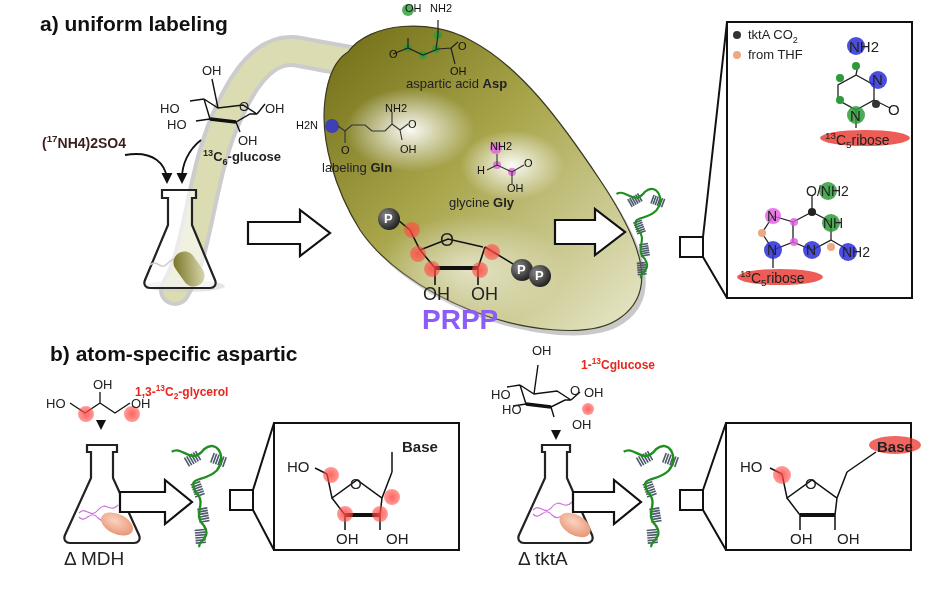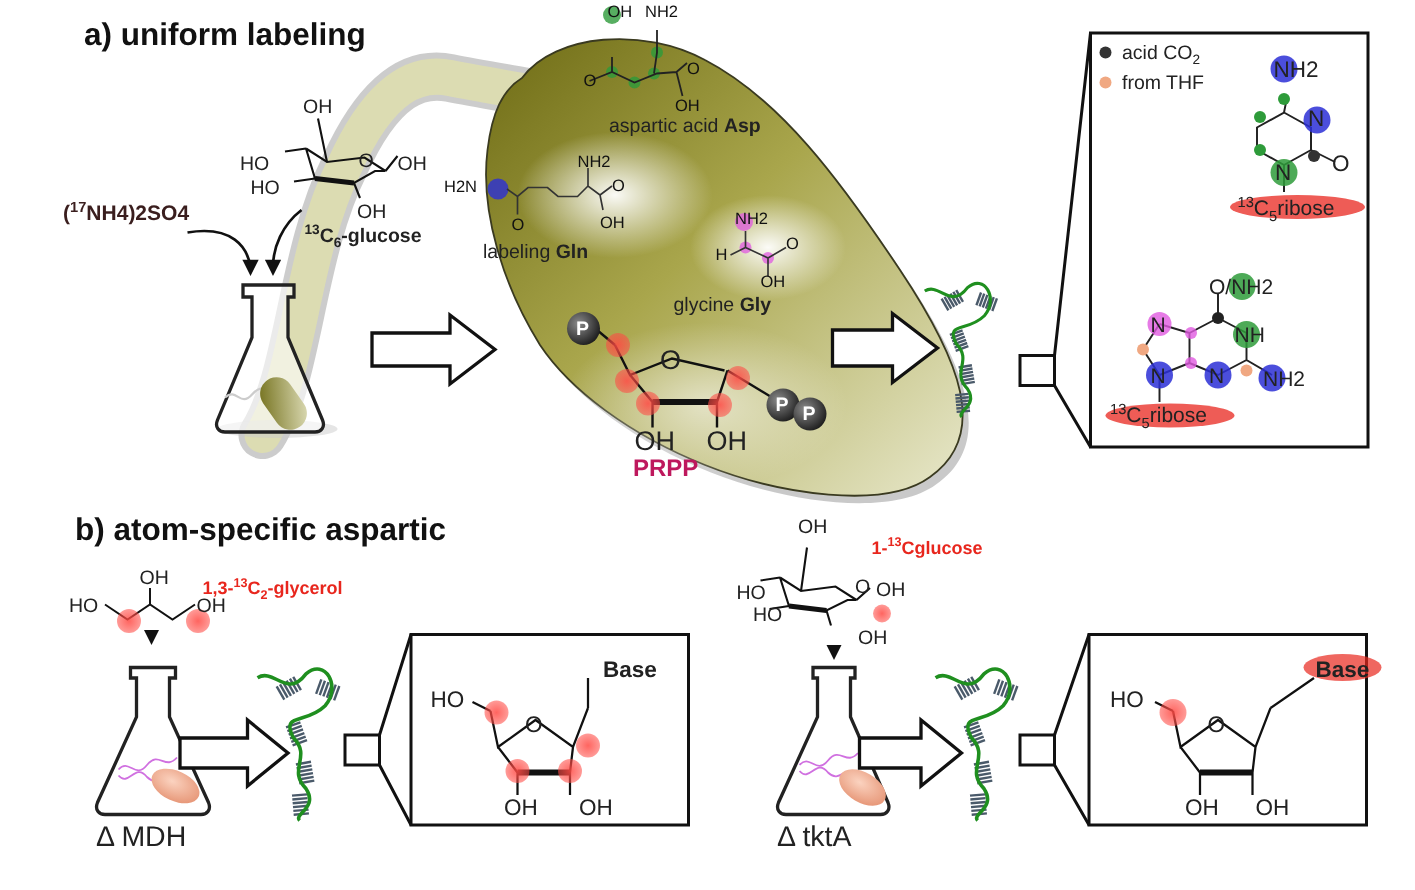--- a/index.html
+++ b/index.html
@@ -4,21 +4,21 @@
 <style>
   html,body{margin:0;padding:0;background:#fff;}
   #canvas{position:relative;width:943px;height:593px;overflow:hidden;background:#fff;font-family:"Liberation Sans",sans-serif;color:#111;}
   svg{position:absolute;left:0;top:0;}
   .lbl{position:absolute;white-space:nowrap;font-family:"Liberation Sans",sans-serif;}
   .sec{font-size:21px;font-weight:bold;color:#111;}
   .chem{font-size:13px;color:#222;}
   .chemb{font-size:13px;font-weight:bold;color:#222;}
   .red{color:#e8261d;font-weight:bold;font-size:12px;}
   .big{font-size:18px;color:#222;}
-  .prpp{font-size:16px;font-weight:bold;color:#be185d;text-align:center;}
+  .prpp{font-size:28px;font-weight:bold;color:#8b5cf6;text-align:center;}
   .leg{font-size:13px;color:#222;}
   sup,sub{font-size:70%;}
 </style>
 </head>
 <body>
 
 <div id="canvas">
 
 <svg width="943" height="593" viewBox="0 0 943 593">
   <defs>
@@ -308,21 +308,21 @@
     <rect x="726" y="423" width="185" height="127"></rect>
   </g>
   <g>
     <ellipse cx="895" cy="445" rx="26" ry="9" fill="#e8261d" opacity="0.7"></ellipse>
     <path d="M782,474 L787,498 L812,480 L837,498 L847,472 M787,498 L800,515 L835,515 L837,498 M800,515 L800,530 M835,515 L835,530 M847,472 L876,452 M782,474 L770,468" stroke="#111" stroke-width="1.5" fill="none"></path>
     <path d="M800,515 L835,515" stroke="#111" stroke-width="4"></path>
     <circle cx="782" cy="475" r="9" fill="url(#redball)"></circle>
   </g>
 </svg>
 
-<div class="lbl sec" style="left:56px;top:12px;">a) uniform labeling</div>
+<div class="lbl sec" style="left:40px;top:12px;">a) uniform labeling</div>
 
 <div class="lbl chemb" style="left:42px;top:133px;color:#3a1e1e;font-size:14px;"><span>(</span><sup>17</sup><span>NH4)2SO4</span></div>
 <div class="lbl chemb" style="left:203px;top:148px;"><sup>13</sup><span>C</span><sub>6</sub><span>-glucose</span></div>
 
 <div class="lbl chem" style="left:202px;top:63px;">OH</div>
 <div class="lbl chem" style="left:160px;top:101px;">HO</div>
 <div class="lbl chem" style="left:167px;top:117px;">HO</div>
 <div class="lbl chem" style="left:265px;top:101px;">OH</div>
 <div class="lbl chem" style="left:238px;top:133px;">OH</div>
 <div class="lbl chem" style="left:239px;top:99px;">O</div>
@@ -348,21 +348,21 @@
 <div class="lbl chem" style="left:449px;top:195px;"><span>glycine</span> <b>Gly</b></div>
 
 <div class="lbl" style="left:384px;top:211px;font-size:13px;font-weight:bold;color:#fff;">P</div>
 <div class="lbl" style="left:517px;top:262px;font-size:13px;font-weight:bold;color:#fff;">P</div>
 <div class="lbl" style="left:535px;top:268px;font-size:13px;font-weight:bold;color:#fff;">P</div>
 <div class="lbl big" style="left:440px;top:230px;">O</div>
 <div class="lbl big" style="left:423px;top:284px;">OH</div>
 <div class="lbl big" style="left:471px;top:284px;">OH</div>
 <div class="lbl prpp" style="left:422px;top:304px;">PRPP</div>
 
-<div class="lbl leg" style="left:748px;top:27px;"><span>acid CO</span><sub>2</sub></div>
+<div class="lbl leg" style="left:748px;top:27px;"><span>tktA CO</span><sub>2</sub></div>
 <div class="lbl leg" style="left:748px;top:47px;">from THF</div>
 
 <div class="lbl chem" style="left:849px;top:38px;font-size:15px;">NH2</div>
 <div class="lbl chem" style="left:872px;top:71px;font-size:15px;">N</div>
 <div class="lbl chem" style="left:888px;top:101px;font-size:15px;">O</div>
 <div class="lbl chem" style="left:850px;top:107px;font-size:15px;">N</div>
 <div class="lbl chem" style="left:825px;top:130px;font-size:14px;"><sup>13</sup><span>C</span><sub>5</sub><span>ribose</span></div>
 
 <div class="lbl chem" style="left:806px;top:183px;font-size:14px;">O/NH2</div>
 <div class="lbl chem" style="left:823px;top:215px;font-size:14px;">NH</div>

